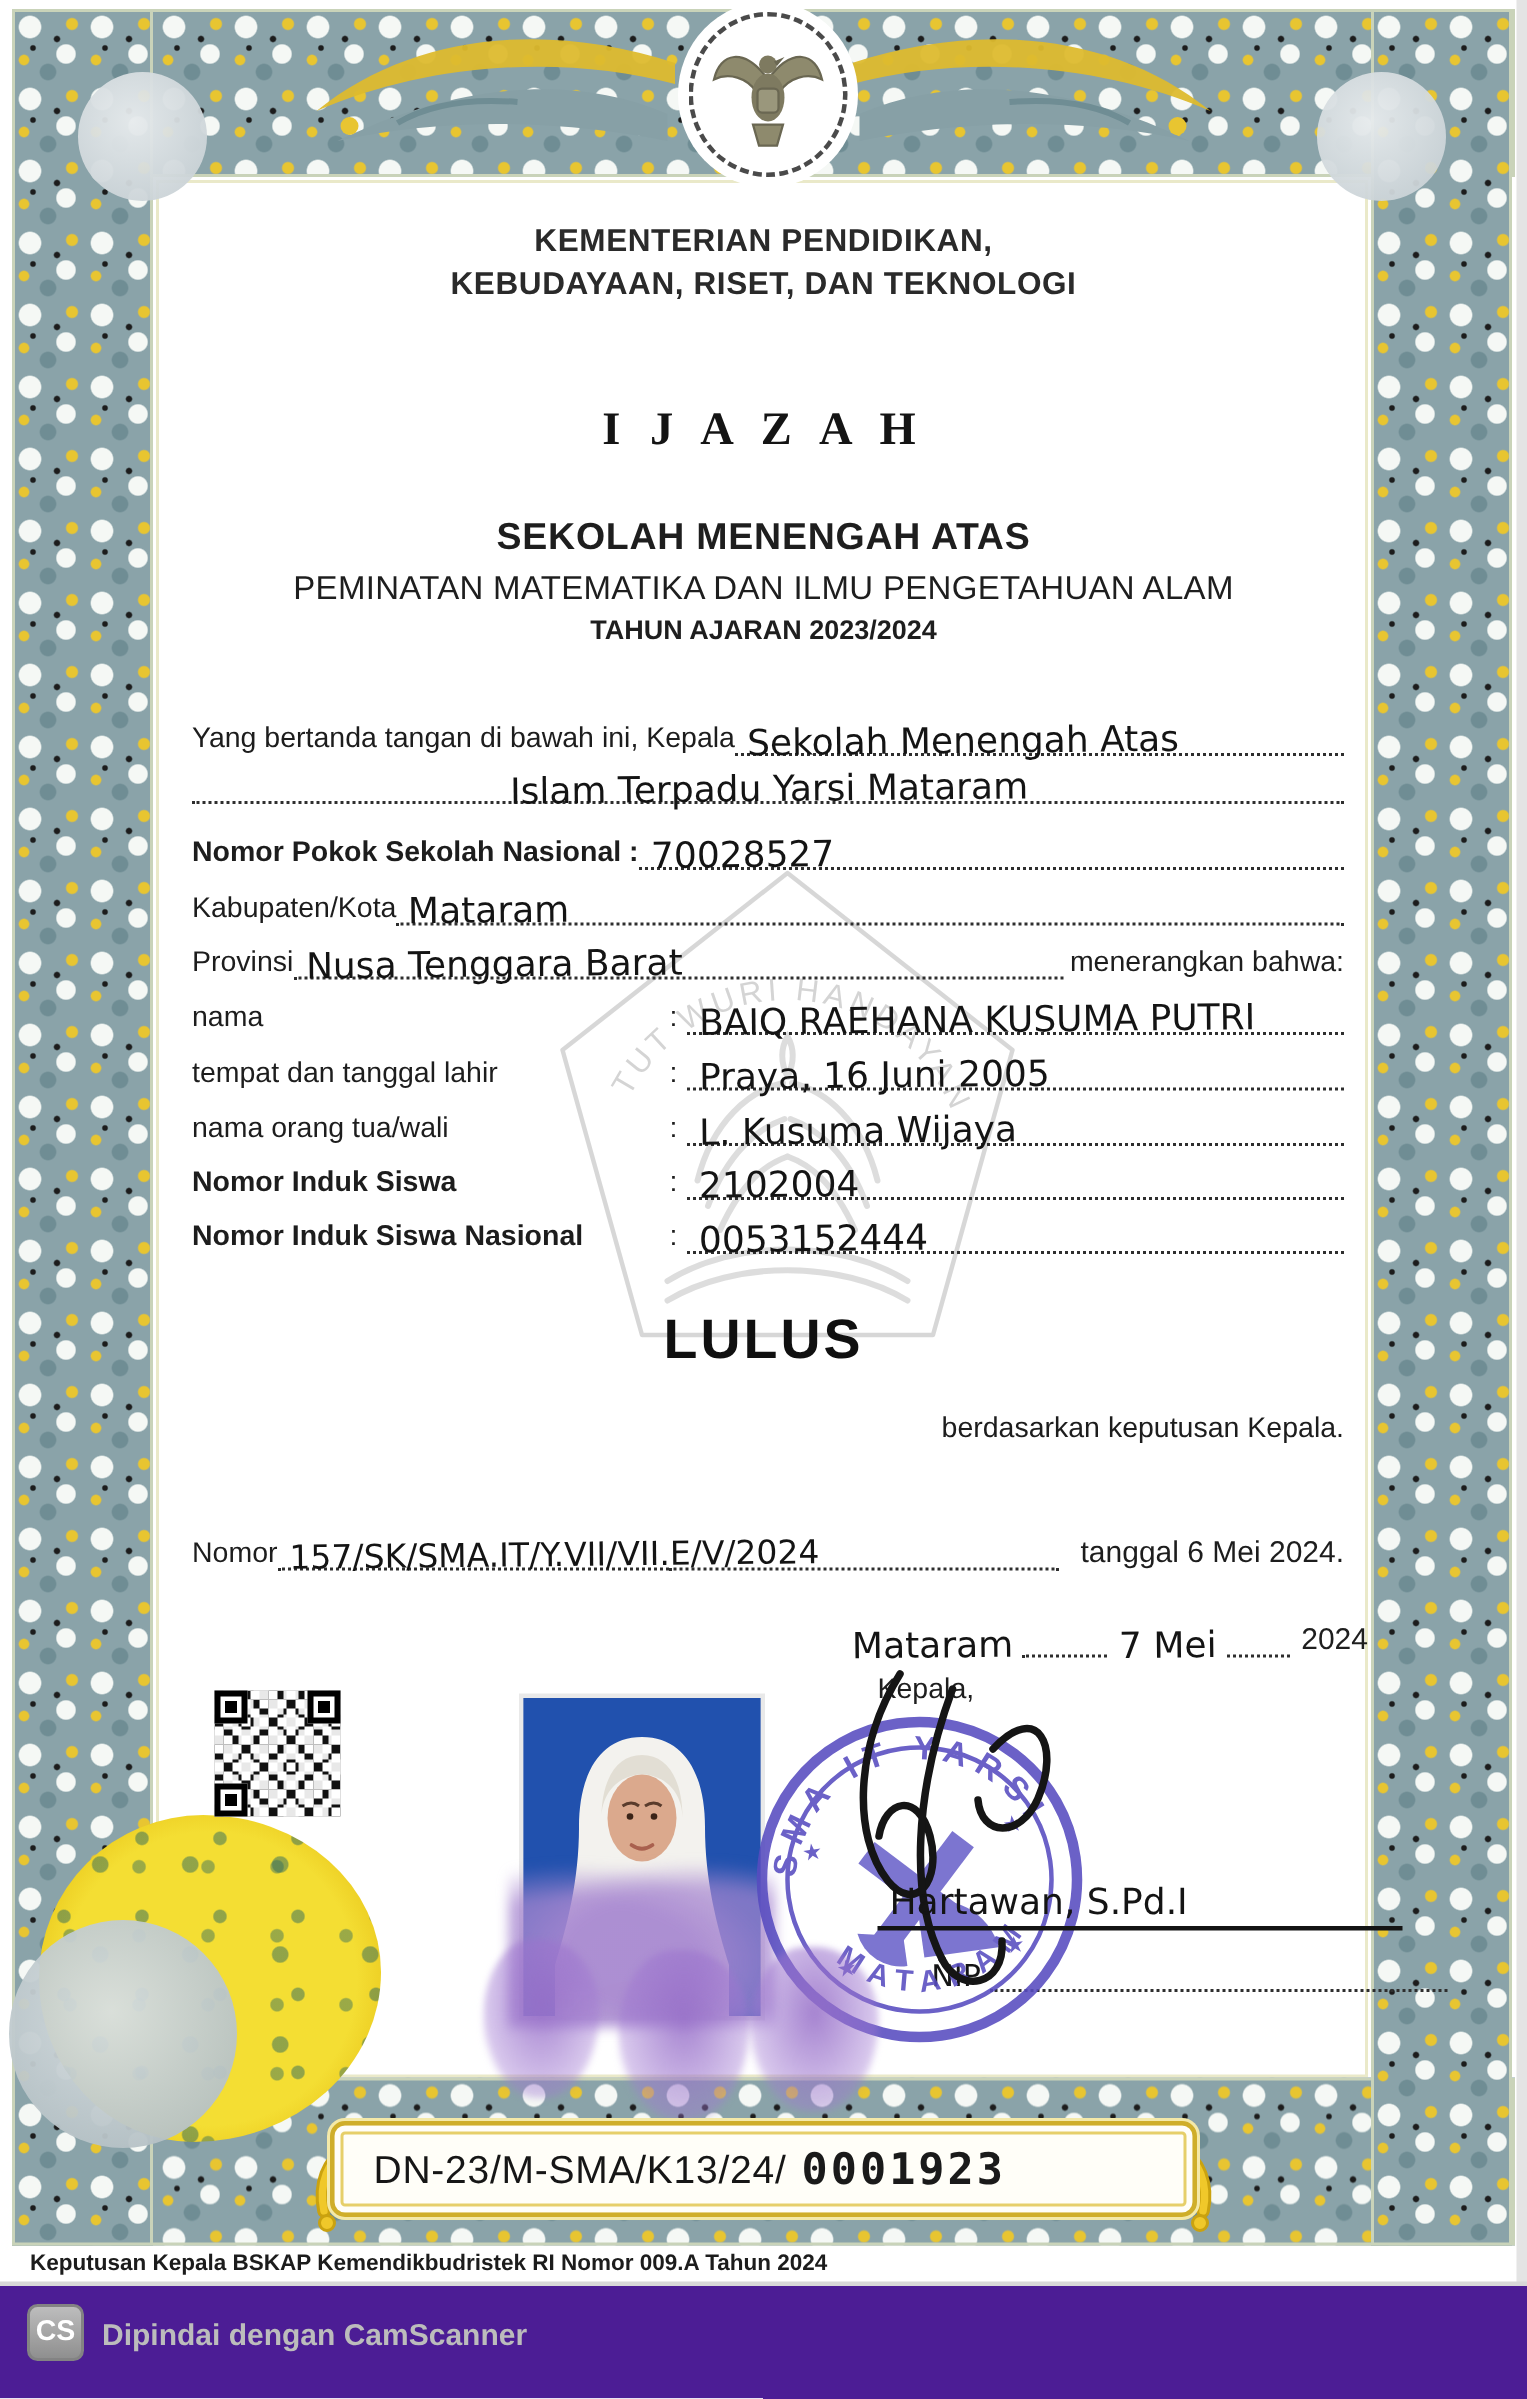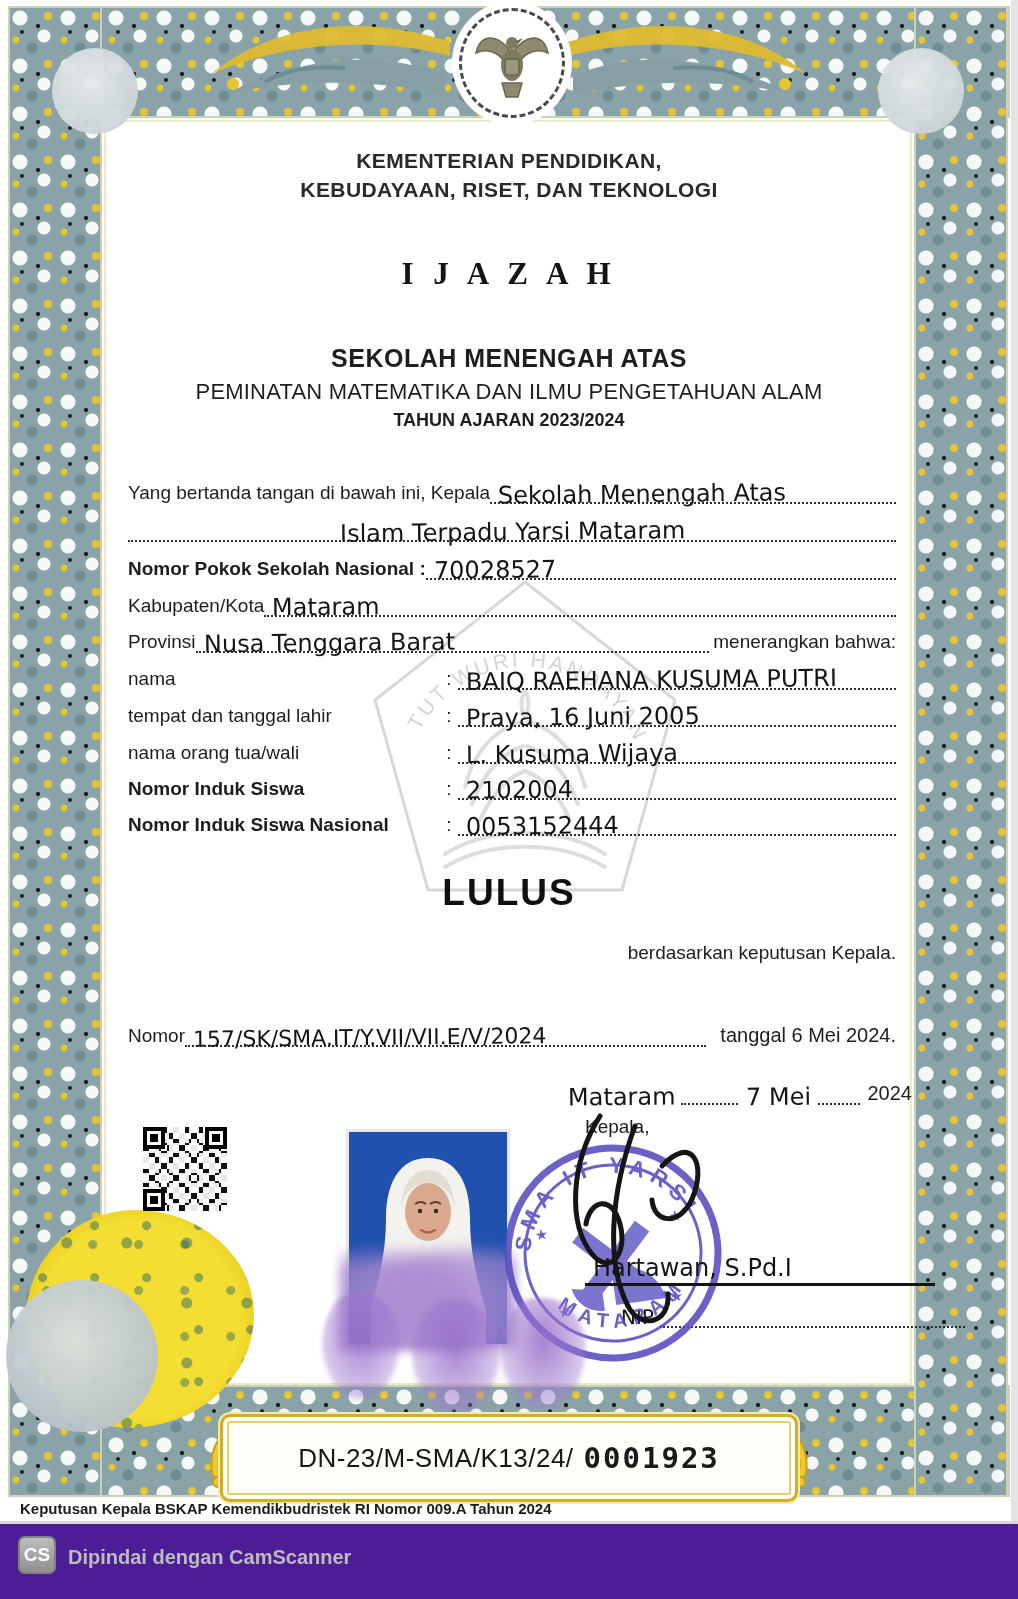--- a/index.html
+++ b/index.html
@@ -28,21 +28,21 @@
   
   .emblem{position:absolute;left:459px;top:8px;width:100px;height:104px;z-index:2;
     background:#fff;border:3px dashed #4a4a4a;border-radius:50%;box-shadow:0 0 0 7px #fff;
     display:flex;align-items:center;justify-content:center;}
   .flourish{position:absolute;top:16px;width:250px;height:86px;z-index:1;}
   .fl-left{left:205px;}
   .fl-right{left:563px;transform:scaleX(-1);}
   
   .center-text{position:absolute;left:110px;right:110px;text-align:center;z-index:2;}
   .ministry{top:146px;font-size:21px;font-weight:bold;line-height:1.4;letter-spacing:.4px;color:#2a2a2a;}
-  .title{top:256px;font-family:"Liberation Serif",serif;font-size:31px;font-weight:bold;letter-spacing:6px;color:#141414;}
+  .title{top:268px;font-family:"Liberation Serif",serif;font-size:31px;font-weight:bold;letter-spacing:6px;color:#141414;}
   .level{top:344px;font-size:25px;font-weight:bold;letter-spacing:.5px;}
   .program{top:379px;font-size:22px;letter-spacing:.2px;}
   .year{top:410px;font-size:18px;font-weight:bold;}
   .lulus{top:872px;font-size:37px;font-weight:bold;letter-spacing:2px;color:#101010;}
   
   .row{position:absolute;left:128px;right:122px;display:flex;align-items:flex-end;
        font-size:19px;color:#1d1d1d;z-index:2;height:34px;}
   .flabel{white-space:nowrap;margin-top:32px;}
   .bold{font-weight:bold;}
   .wlabel{width:312px;}
@@ -92,21 +92,21 @@
       radial-gradient(circle at 68% 55%,rgba(45,105,95,.5) 5px,transparent 6px),
       radial-gradient(circle at 45% 75%,rgba(45,105,95,.45) 4px,transparent 5px),
       radial-gradient(circle,#f4de33 0 62%,#edcf24 74%,rgba(237,207,36,0) 76%);
     background-size:52px 52px,60px 60px,46px 46px,100% 100%;}
   .emboss{position:absolute;left:6px;top:1280px;width:152px;height:152px;border-radius:50%;z-index:2;
     background:radial-gradient(circle at 45% 40%,#d8dfe2,#b9c4c8 70%,#aab6bb);opacity:.95;}
   
   .serial-band{position:absolute;left:50%;top:1414px;transform:translateX(-50%);z-index:3;
     background:#fffef8;border:3px solid #cfae2a;border-radius:10px;height:58px;min-width:520px;
     box-shadow:inset 0 0 0 4px #fffef8, inset 0 0 0 6px #e6cf6a, 0 0 0 2px #f4e9a8;
-    display:flex;align-items:center;justify-content:center;gap:10px;padding:12px 26px;}
+    display:flex;align-items:center;justify-content:flex-start;gap:10px;padding:0 26px;}
   .serial-prefix{font-size:26px;color:#161616;letter-spacing:.5px;}
   .serial-number{font-family:"DejaVu Sans Mono",monospace;font-size:29px;font-weight:bold;color:#1a1a1a;letter-spacing:2px;}
   .lion{position:absolute;top:1412px;z-index:3;}
   .lion-l{left:206px;} .lion-r{left:746px;transform:scaleX(-1);}
   
   .footer-note{position:absolute;left:20px;top:1500px;font-size:15px;font-weight:bold;color:#1c1c1c;z-index:3;}
   .divider{position:absolute;left:0;right:0;top:1521px;height:3px;background:#d8d8d8;z-index:3;}
   .scan-bar{position:absolute;left:0;right:0;top:1524px;bottom:0;background:#4c1d95;z-index:4;}
   .cs-logo{position:absolute;left:18px;top:12px;width:38px;height:38px;border-radius:7px;
     background:linear-gradient(#bdbdbd,#8f8f8f);border:2px solid #838383;box-sizing:border-box;
@@ -178,21 +178,21 @@
       <path d="M85,295 C130,268 200,268 245,295"></path>
     </g>
   </svg>
 
   <div class="row" style="top:470px;">
     <span class="flabel">Yang bertanda tangan di bawah ini, Kepala</span>
     <span class="lead">
       <span class="hw">Sekolah Menengah Atas</span>
     </span>
   </div>
-  <div class="row" style="top:508px;">
+  <div class="row" style="top:508px;align-items:center;">
     <span class="lead centered">
       <span class="hw">Islam Terpadu Yarsi Mataram</span>
     </span>
   </div>
   <div class="row" style="top:546px;">
     <span class="flabel bold">Nomor Pokok Sekolah Nasional :</span>
     <span class="lead">
       <span class="hw">70028527</span>
     </span>
   </div>

